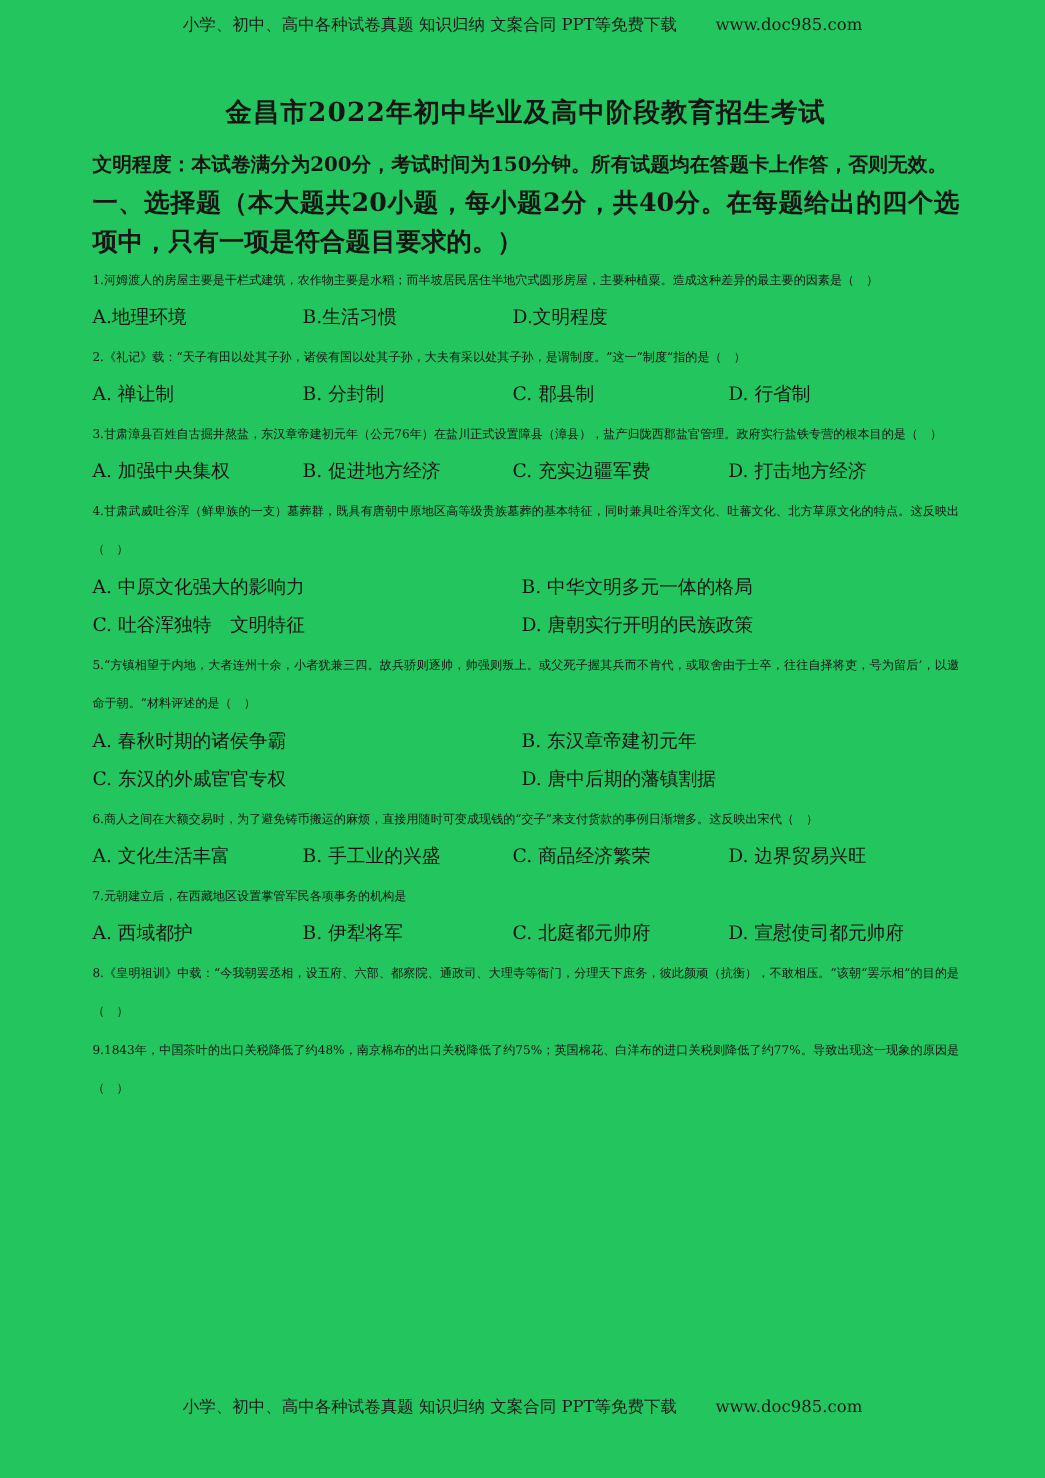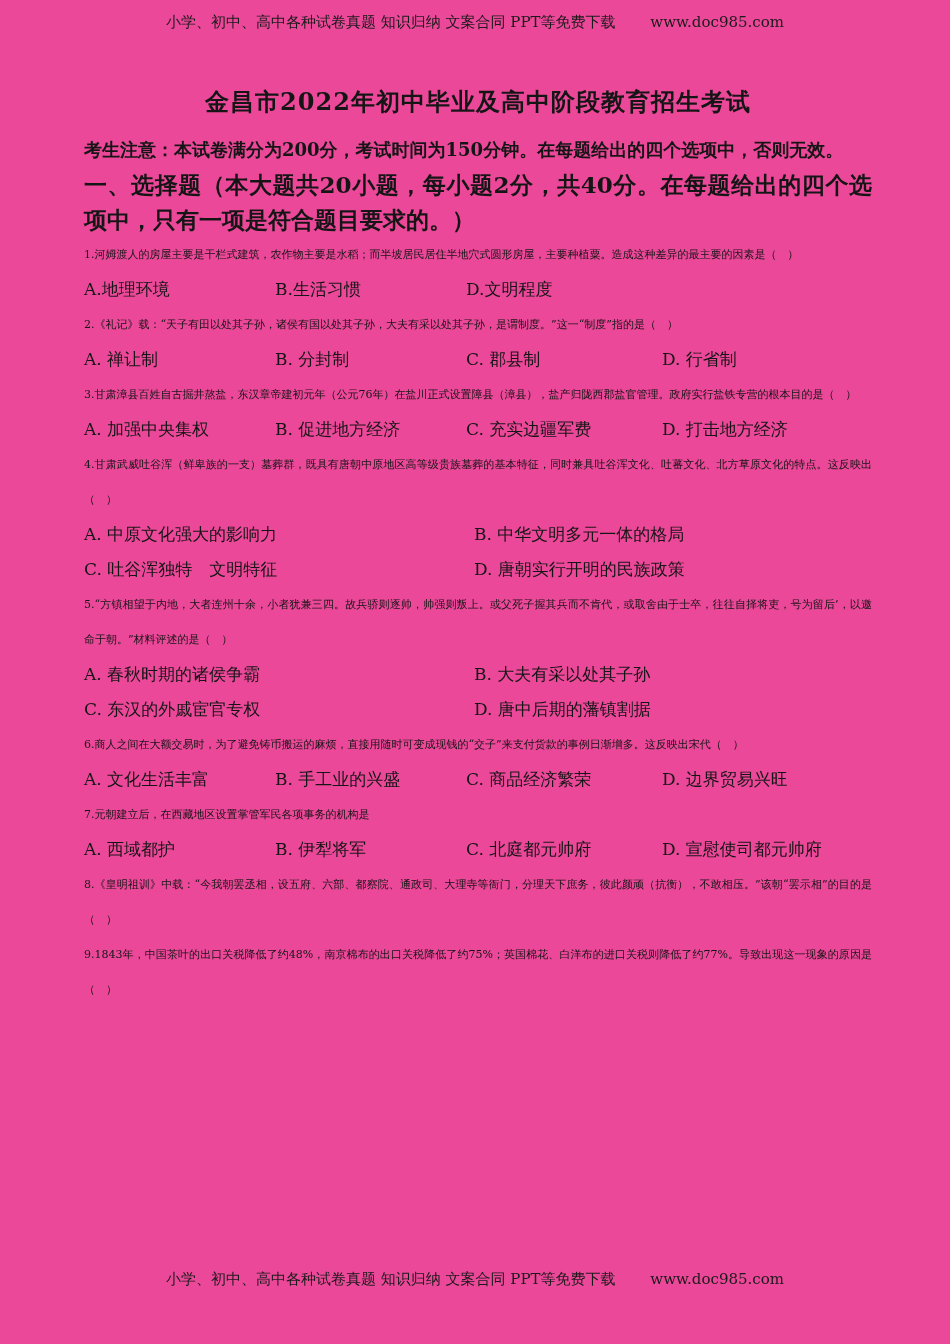--- a/index.html
+++ b/index.html
@@ -5,21 +5,21 @@
   * { margin: 0; padding: 0; box-sizing: border-box; }
   html, body { background: #ffffff; }
   body {
     width: 950px; height: 1344px;
     font-family: "DejaVu Serif", "Liberation Serif", serif;
     color: #151515;
   }
   .page {
     position: relative;
     width: 950px; height: 1344px;
-    background: #ec4899;
+    background: #22c55e;
     overflow: hidden;
   }
   .edge-note {
     position: absolute; left: 0; right: 0;
     text-align: center;
     font-size: 15px;
     white-space: nowrap;
     color: #1a1a1a;
   }
   .edge-note.header-note { top: 13px; }
@@ -69,21 +69,21 @@
 
 <div class="page">
 
   <div class="edge-note header-note">
     <span>小学、初中、高中各种试卷真题 知识归纳 文案合同 PPT等免费下载</span>
     <span class="url">www.doc985.com</span>
   </div>
 
   <div class="content">
     <div class="title">金昌市2022年初中毕业及高中阶段教育招生考试</div>
-    <p class="notice">考生注意：本试卷满分为200分，考试时间为150分钟。在每题给出的四个选项中，否则无效。</p>
+    <p class="notice">文明程度：本试卷满分为200分，考试时间为150分钟。所有试题均在答题卡上作答，否则无效。</p>
     <p class="section-heading">一、选择题（本大题共20小题，每小题2分，共40分。在每题给出的四个选项中，只有一项是符合题目要求的。）</p>
     <div id="questions">
         <div class="question">
           <p class="qtext">1.河姆渡人的房屋主要是干栏式建筑，农作物主要是水稻；而半坡居民居住半地穴式圆形房屋，主要种植粟。造成这种差异的最主要的因素是（　）</p>
           <div class="options row4">
             <span class="option">A.地理环境</span>
             <span class="option">B.生活习惯</span>
             <span class="option">D.文明程度</span>
           </div>
         </div>
@@ -111,21 +111,21 @@
             <span class="option">A. 中原文化强大的影响力</span>
             <span class="option">B. 中华文明多元一体的格局</span>
             <span class="option">C. 吐谷浑独特　文明特征</span>
             <span class="option">D. 唐朝实行开明的民族政策</span>
           </div>
         </div>
         <div class="question">
           <p class="qtext">5.“方镇相望于内地，大者连州十余，小者犹兼三四。故兵骄则逐帅，帅强则叛上。或父死子握其兵而不肯代，或取舍由于士卒，往往自择将吏，号为留后’，以邀命于朝。”材料评述的是（　）</p>
           <div class="options grid2">
             <span class="option">A. 春秋时期的诸侯争霸</span>
-            <span class="option">B. 大夫有采以处其子孙</span>
+            <span class="option">B. 东汉章帝建初元年</span>
             <span class="option">C. 东汉的外戚宦官专权</span>
             <span class="option">D. 唐中后期的藩镇割据</span>
           </div>
         </div>
         <div class="question">
           <p class="qtext">6.商人之间在大额交易时，为了避免铸币搬运的麻烦，直接用随时可变成现钱的“交子”来支付货款的事例日渐增多。这反映出宋代（　）</p>
           <div class="options row4">
             <span class="option">A. 文化生活丰富</span>
             <span class="option">B. 手工业的兴盛</span>
             <span class="option">C. 商品经济繁荣</span>

